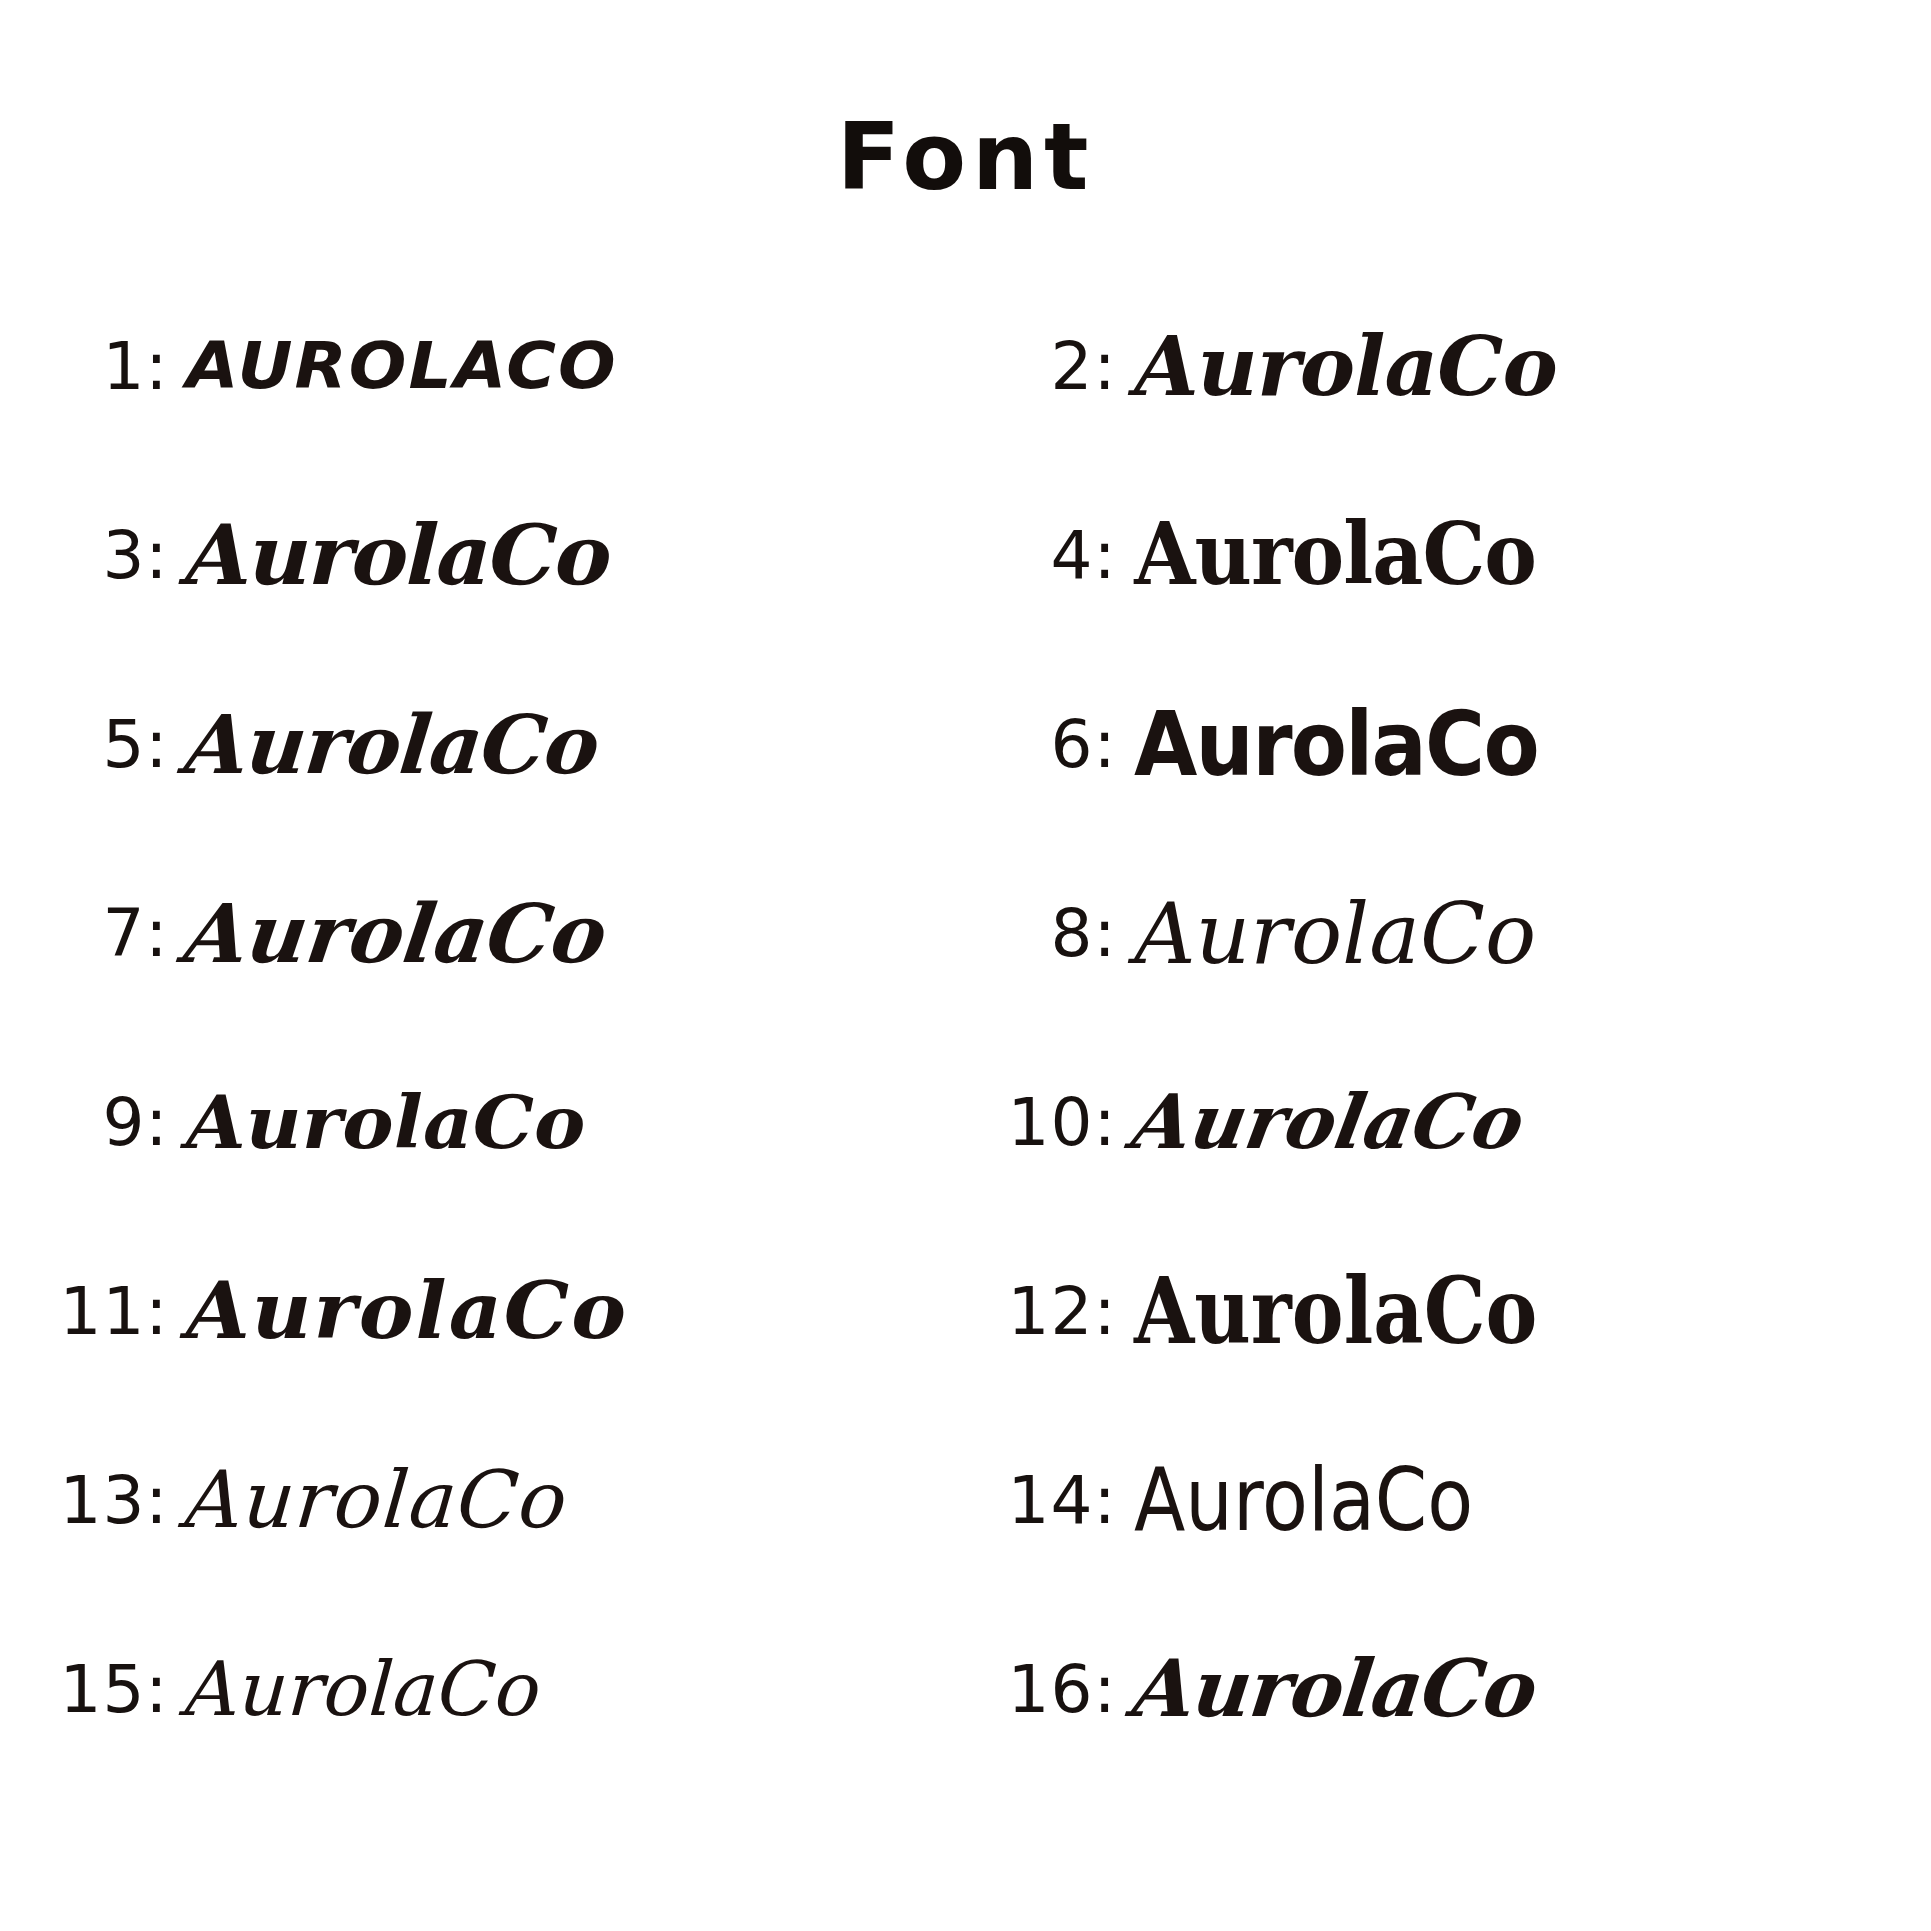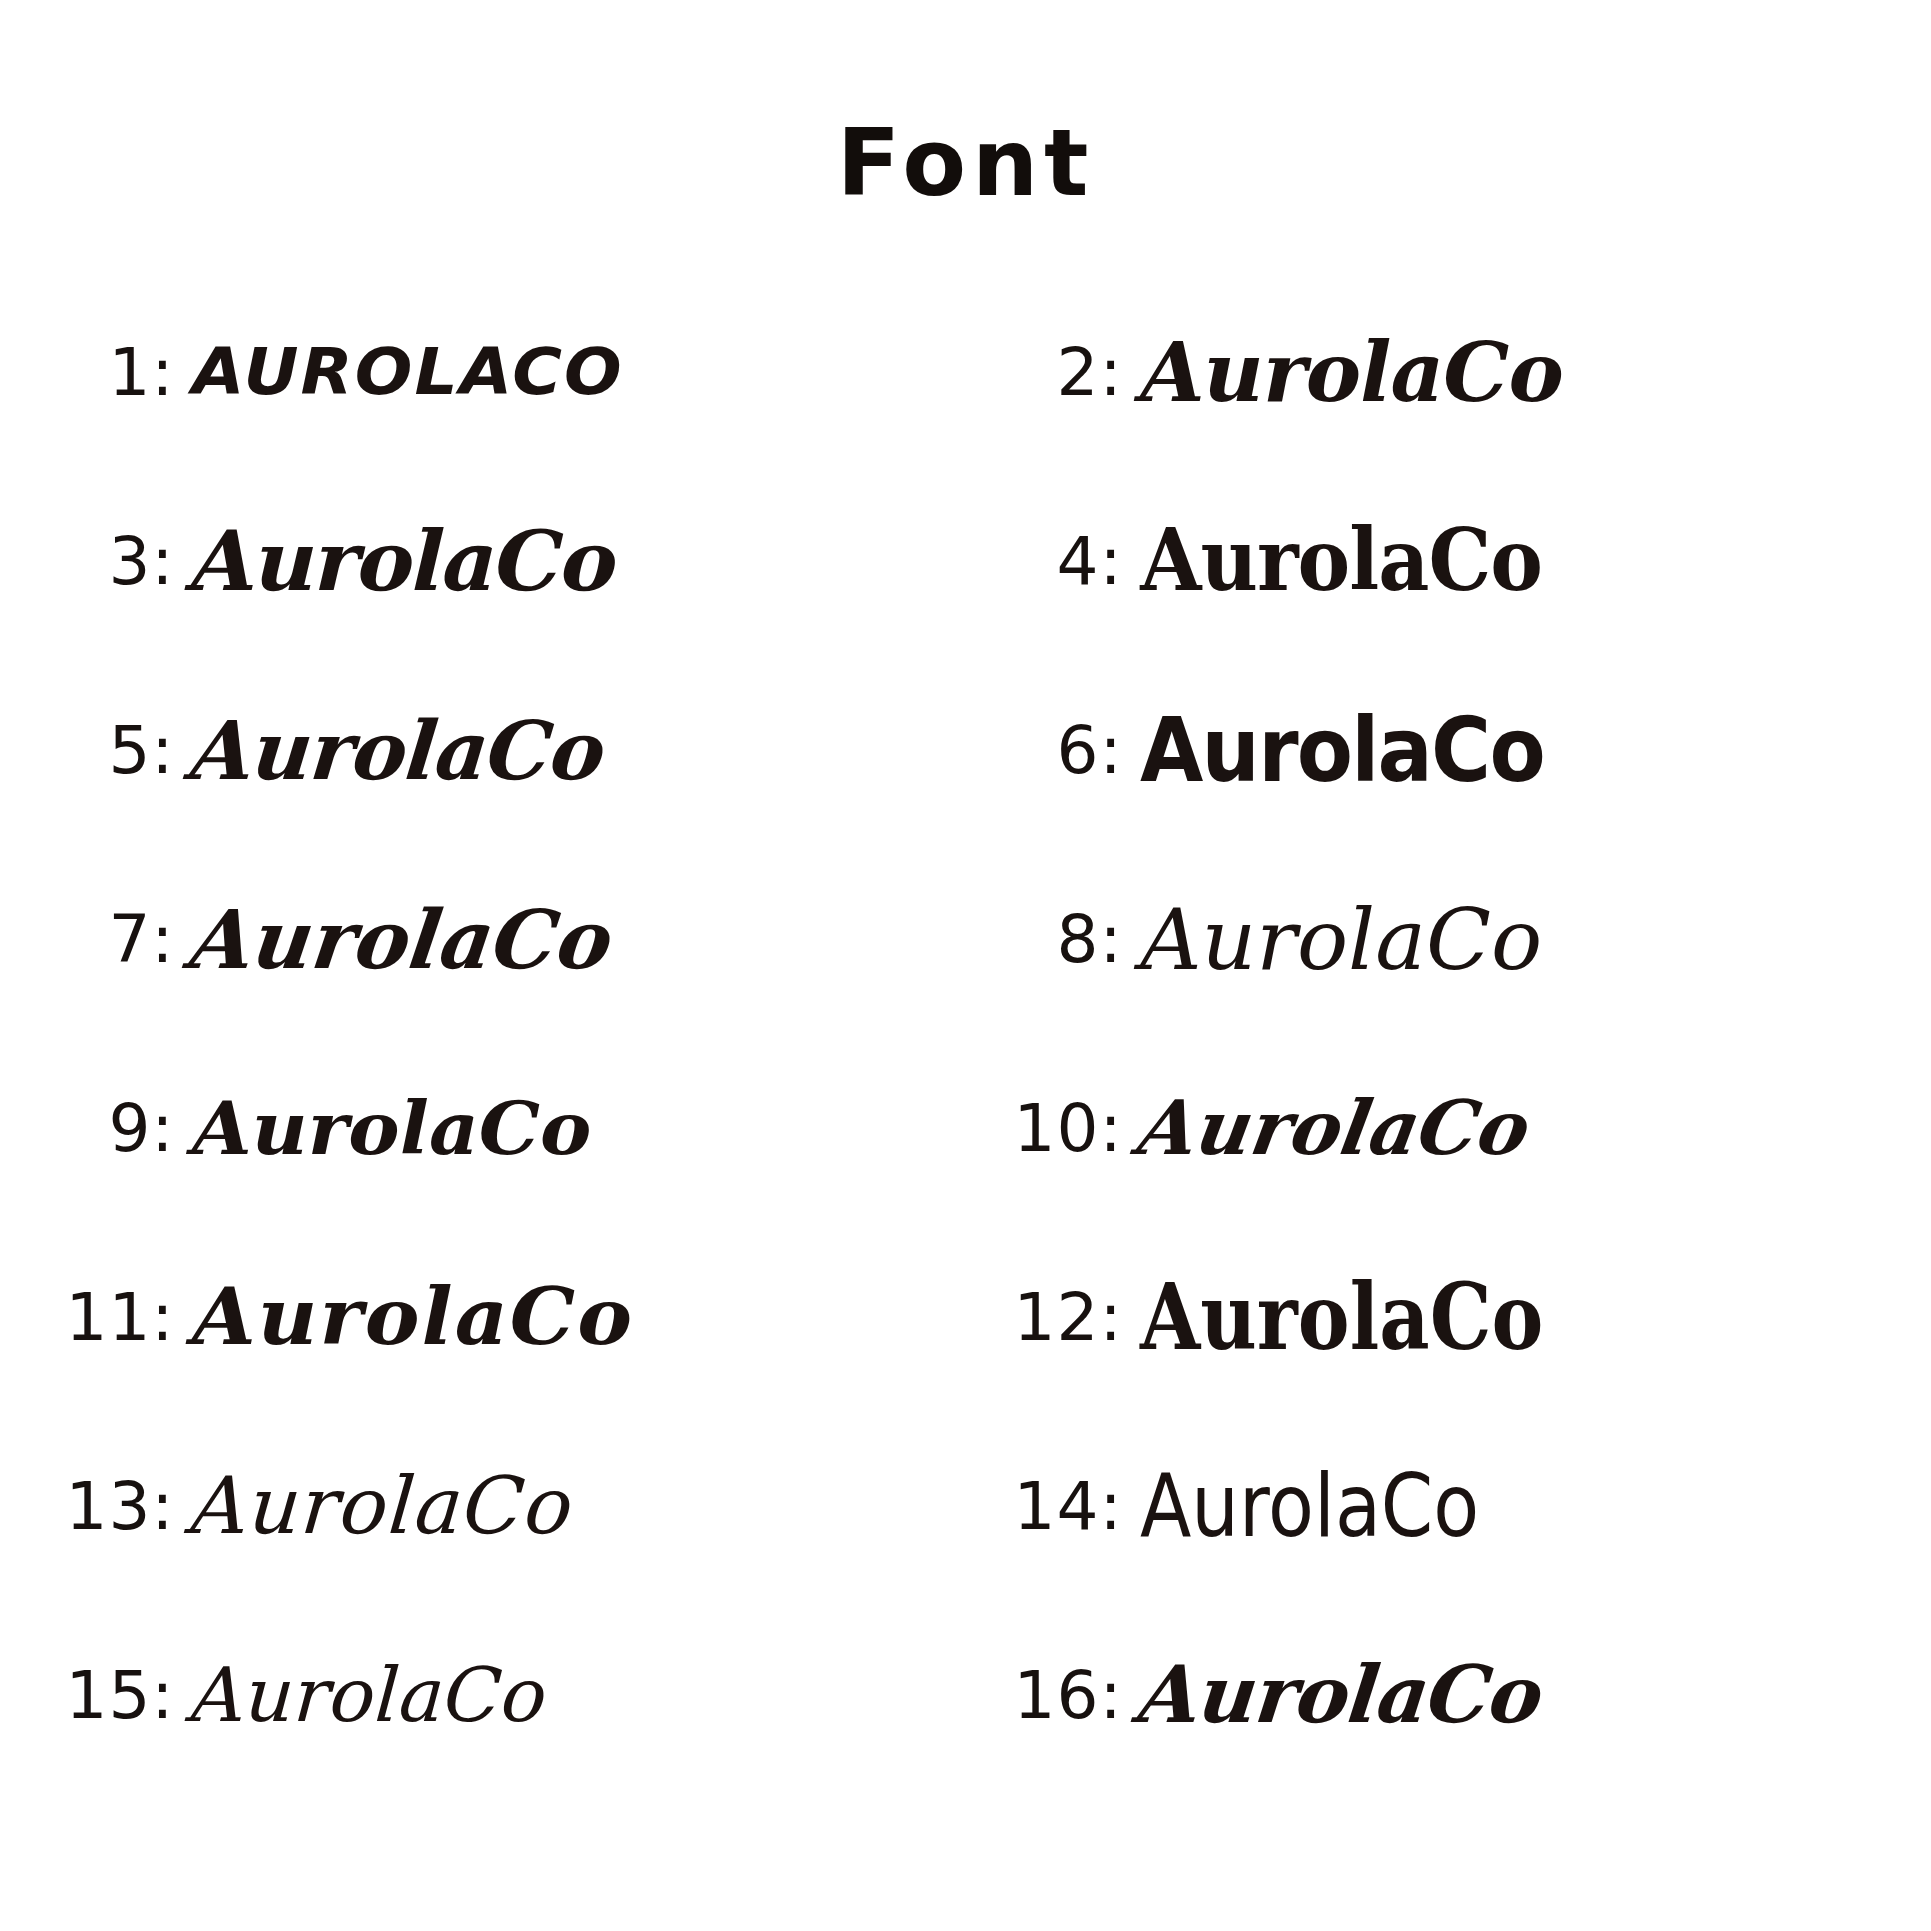--- a/index.html
+++ b/index.html
@@ -12,21 +12,21 @@
     height: 1931px;
     font-family: "DejaVu Sans", sans-serif;
     color: #1a1412;
     overflow: hidden;
   }
   .page {
     position: relative;
     width: 1931px;
     height: 1931px;
     box-sizing: border-box;
-    padding: 6px;
+    padding: 0;
   }
   .title {
     text-align: center;
     font-family: "DejaVu Sans", sans-serif;
     font-weight: bold;
     font-size: 93px;
     letter-spacing: 5.8px;
     color: #120d0b;
     margin: 0;
     padding-top: 111px;

